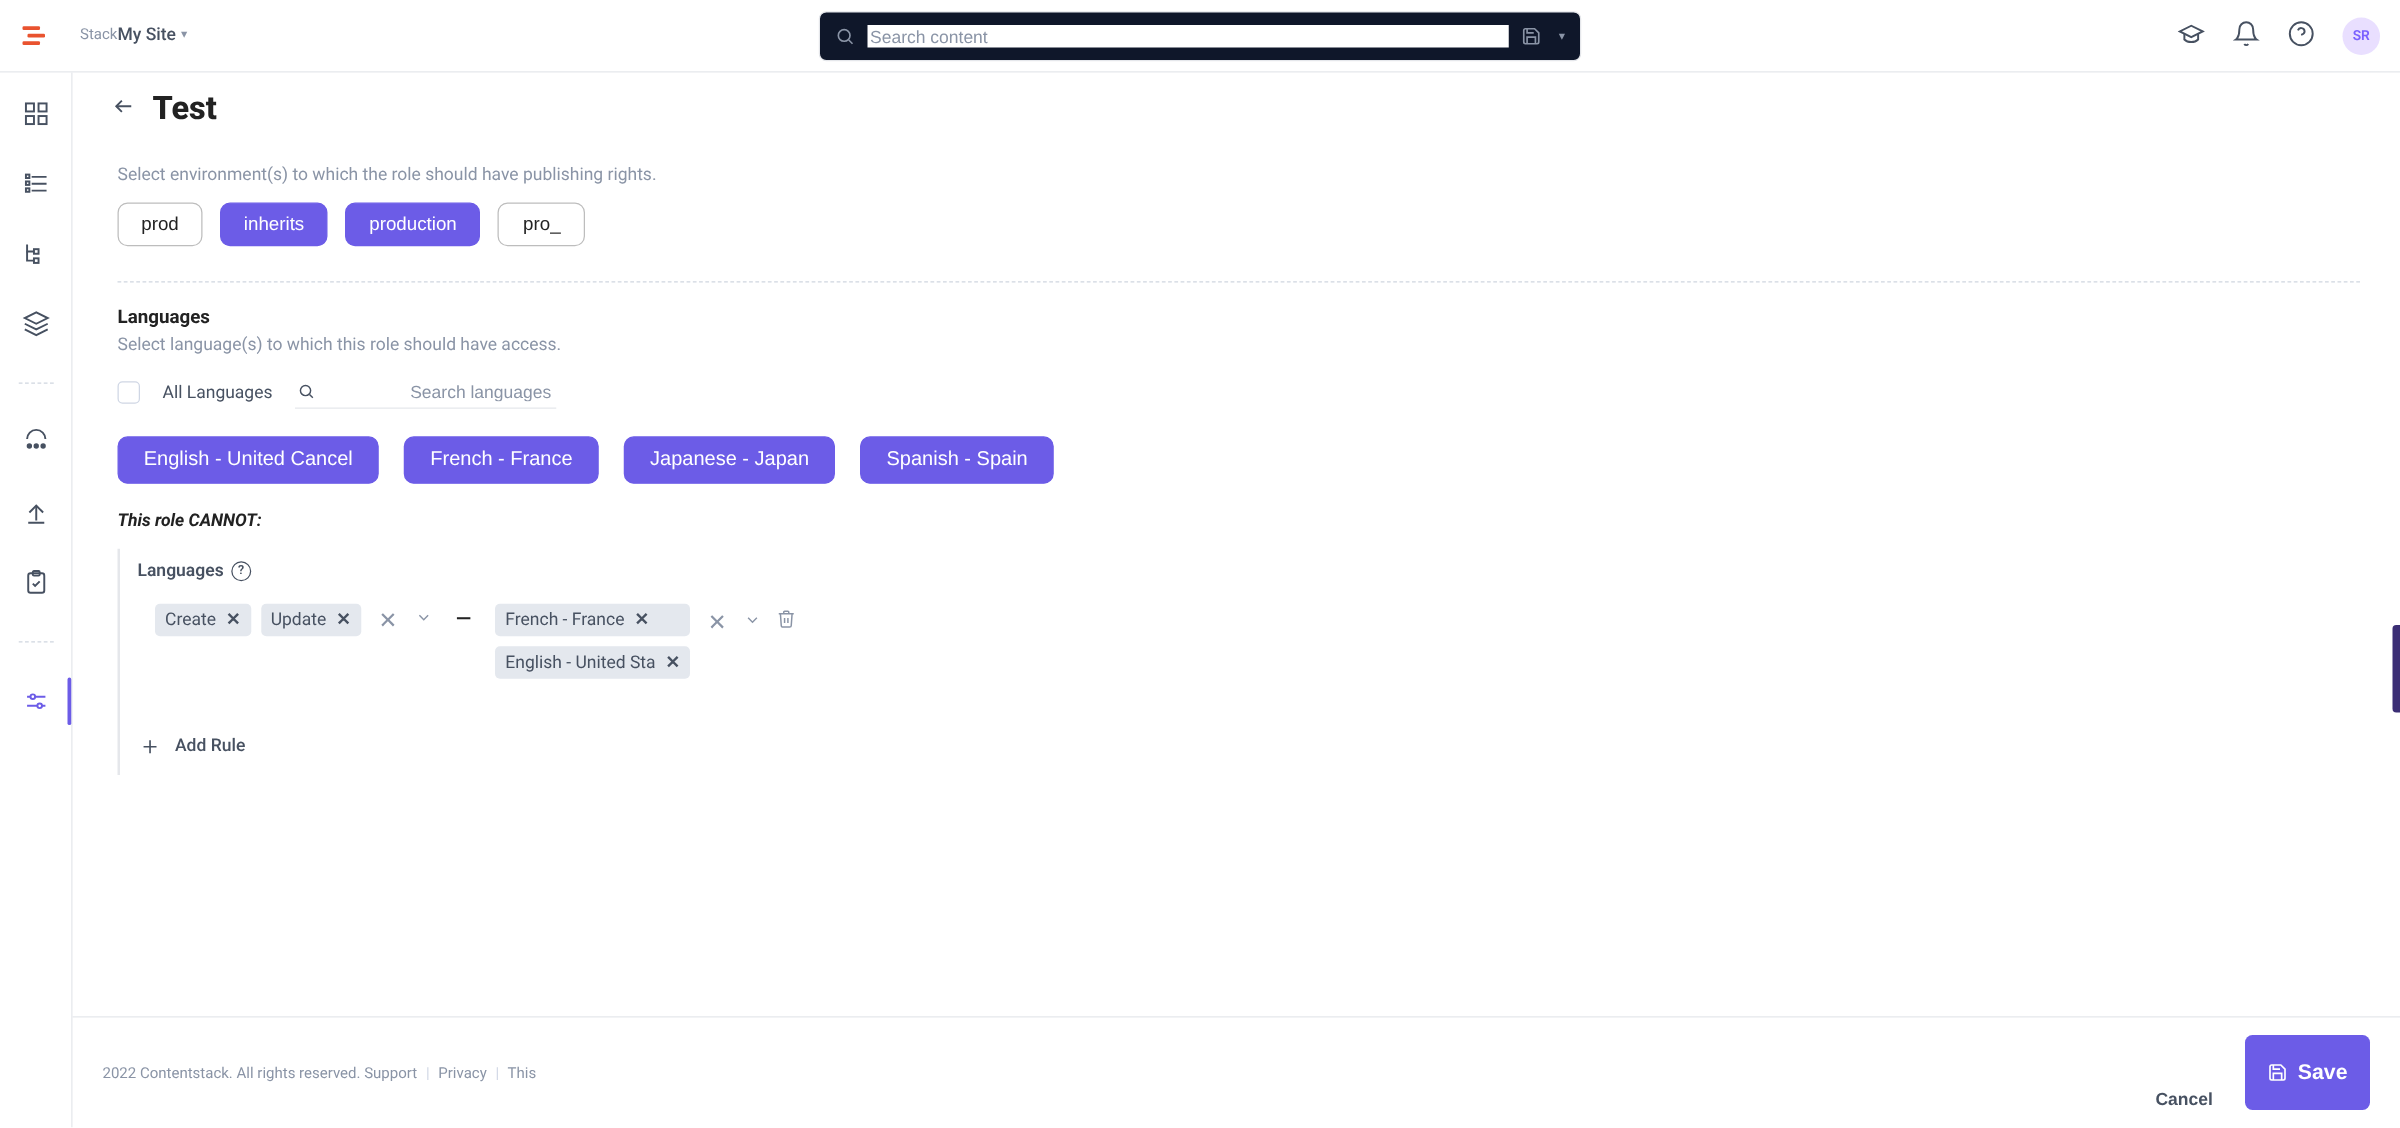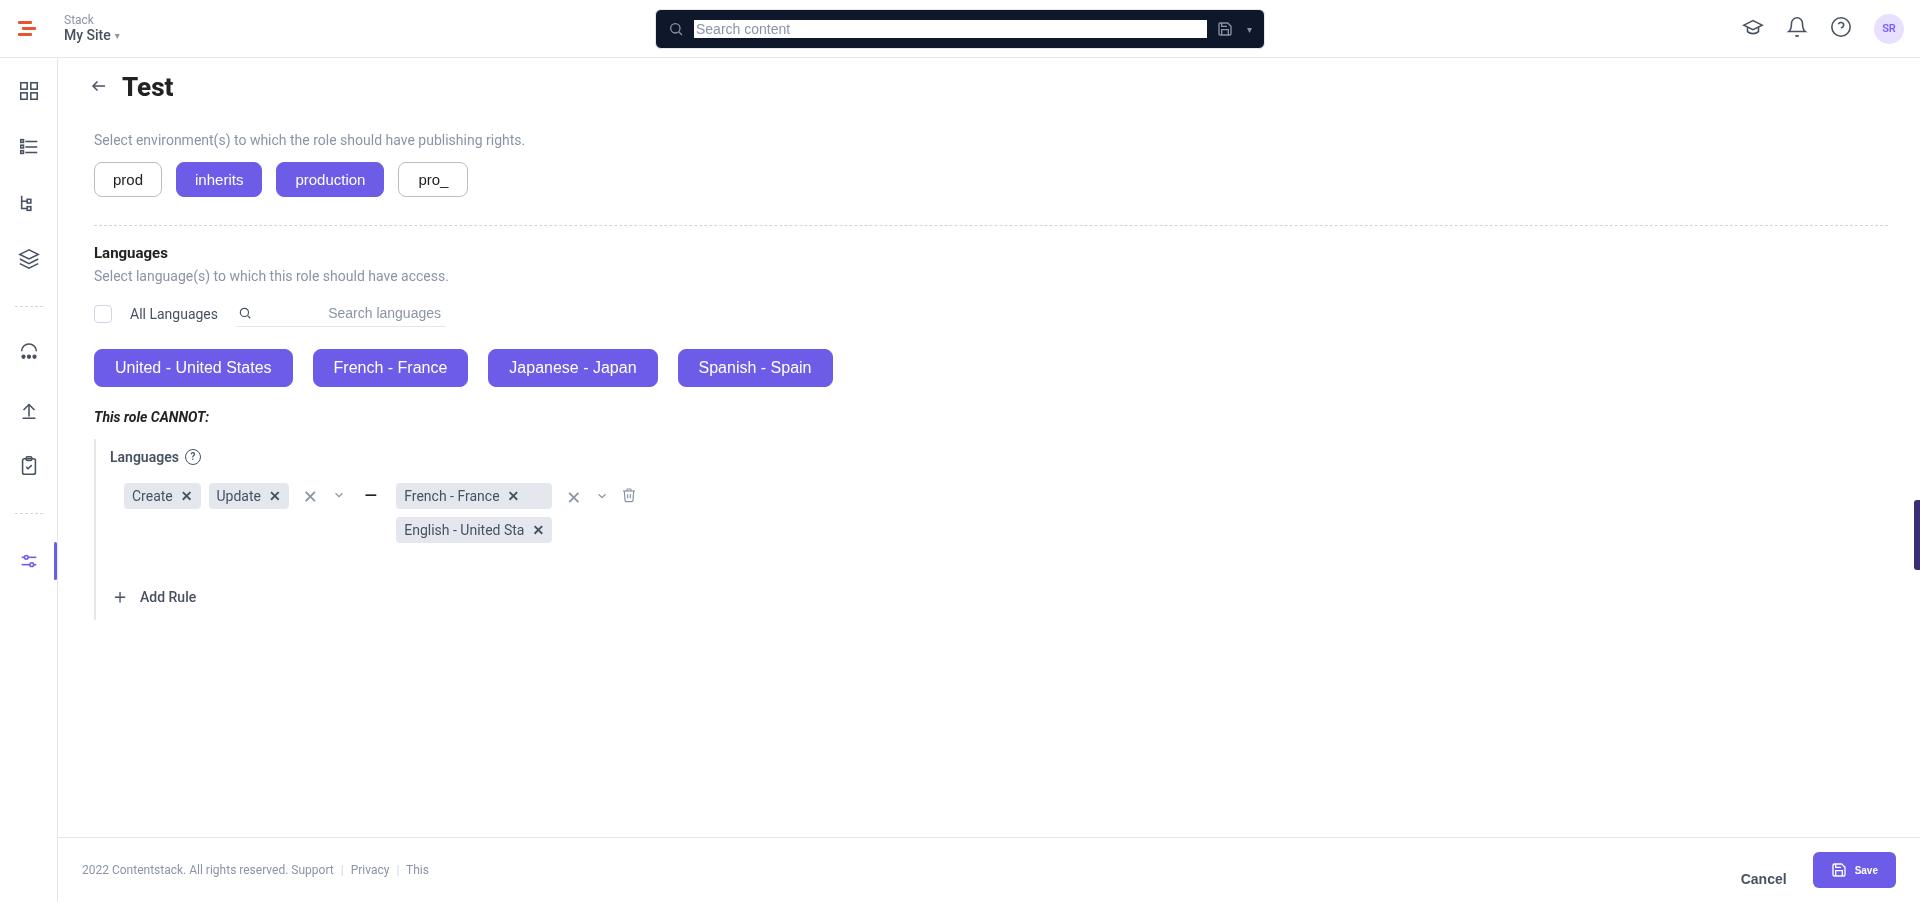--- a/index.html
+++ b/index.html
@@ -34,21 +34,21 @@
     display: flex;
     align-items: center;
     padding: 0 16px;
     position: relative;
   }
   .logo {
     width: 24px;
     height: 24px;
     margin-right: 24px;
   }
-  .stack-block { display:flex; flex-direction:column; line-height:1.2; }
+  .stack-block { display:flex; flex-direction:row; line-height:1.2; }
   .stack-label { font-size: 12px; color: var(--text-muted); }
   .stack-name { font-size: 14px; color: var(--text-mid); font-weight:500; display:flex; align-items:center; gap:4px;}
   .stack-name .caret { font-size: 10px; color: var(--text-muted); }
 
   .searchbar {
     position:absolute;
     left:50%;
     transform:translateX(-50%);
     top: 9px;
     width: 610px;
@@ -318,22 +318,22 @@
     font-size: 14px;
     font-weight:600;
     color: var(--text-mid);
     background:none; border:none;
   }
   .btn-save {
     background: var(--brand-purple);
     color:#fff;
     border:none;
     border-radius: 6px;
-    padding: 10px 18px;
-    font-size: 10px;
+    padding: 20px 18px;
+    font-size: 17px;
     font-weight:600;
     display:inline-flex;
     align-items:center;
     gap: 8px;
   }
 
   .grab {
     position:absolute;
     right:0;
     top: 500px;
@@ -508,21 +508,21 @@
           <div class="lang-search">
             <svg width="14" height="14" viewBox="0 0 24 24" fill="none" stroke="#475161" stroke-width="2">
                 <circle cx="11" cy="11" r="7"></circle>
                 <line x1="21" y1="21" x2="16.5" y2="16.5"></line>
               </svg>
             <input type="text" placeholder="Search languages" style="">
           </div>
         </div>
 
         <div class="pill-row langs">
-          <button class="pill selected">United - United States</button>
+          <button class="pill selected">English - United Cancel</button>
           <button class="pill selected">French - France</button>
           <button class="pill selected">Japanese - Japan</button>
           <button class="pill selected">Spanish - Spain</button>
         </div>
 
 
         <div class="cannot-title">This role CANNOT:</div>
 
         <div class="rule-block">
           <div class="rule-block-title">

